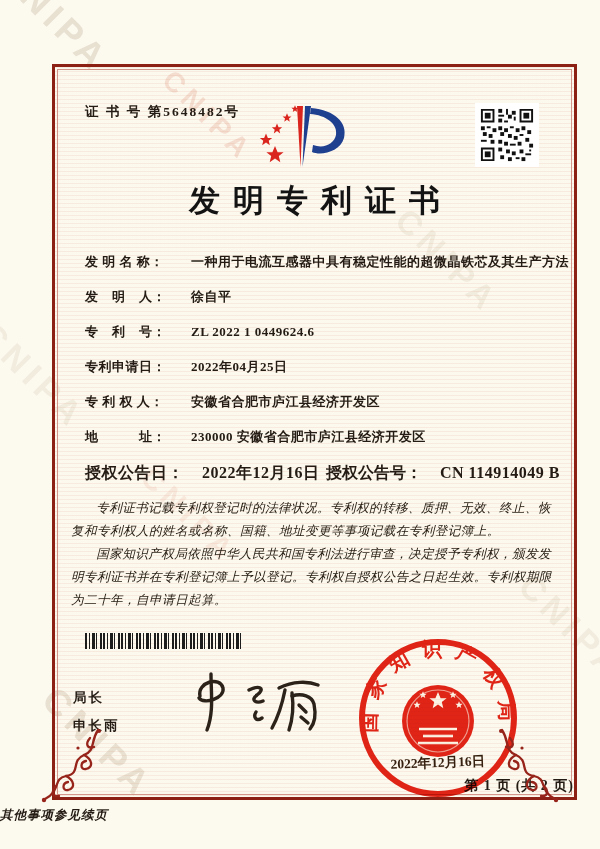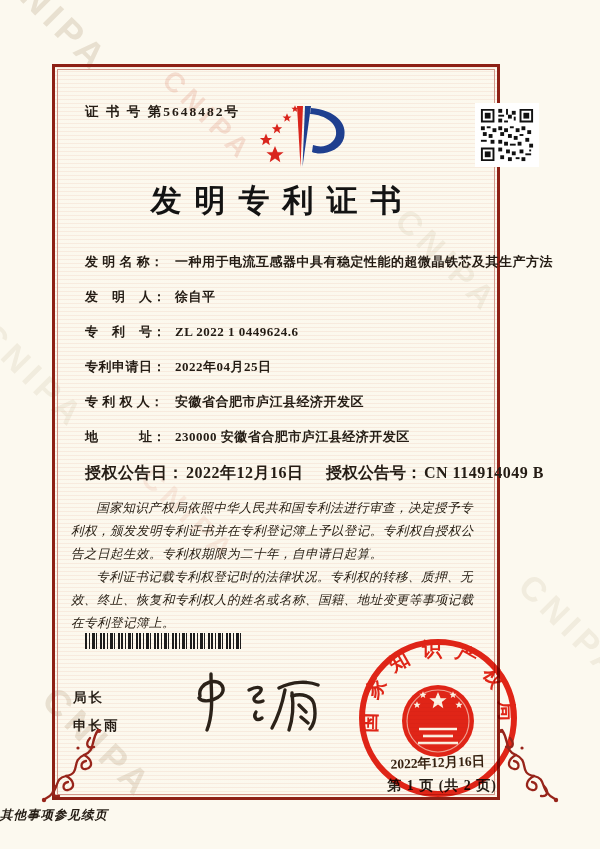--- a/index.html
+++ b/index.html
@@ -24,21 +24,21 @@
     z-index:1;
     white-space:nowrap;
     pointer-events:none;
   }
   .wm.pink { color:rgba(226,156,134,0.30); }
   .wm.faint { color:rgba(196,176,146,0.18); }
 
   
   .frame {
     position:absolute;
-    left:52px; top:64px; width:448px; height:736px;
+    left:52px; top:64px; width:525px; height:736px;
     border:3px solid #8d2015;
     z-index:2;
   }
   .frame::after {
     content:"";
     position:absolute; inset:2px;
     border:1px solid #d2978a;
     pointer-events:none;
   }
   .frame-inner {
@@ -63,21 +63,21 @@
     position:absolute; left:0; right:0; top:113px;
     text-align:center;
     font-size:31px; font-weight:bold; letter-spacing:0.42em; text-indent:0.42em;
     color:#131313; z-index:4;
   }
 
   
   .fields { position:absolute; left:30px; right:16px; top:186px; z-index:4; }
   .field-row { height:35px; font-size:13px; font-weight:bold; white-space:nowrap; }
   .f-label { display:inline-block; min-width:88px; letter-spacing:0.5px; }
-  .f-value { margin-left:2px; letter-spacing:0.5px; }
+  .f-value { margin-left:18px; letter-spacing:0.5px; }
   .grant-row { position:relative; height:35px; font-size:16px; font-weight:bold; white-space:nowrap; }
   .grant-right { position:absolute; left:241px; top:0; }
 
   
   .paras {
     position:absolute; left:16px; right:14px; top:430px;
     font-size:12.6px; line-height:23px; font-style:italic; font-weight:500;
     letter-spacing:0.4px; color:#241b10; z-index:4;
   }
   .paras p { text-indent:2em; }
@@ -227,22 +227,22 @@
         <div class="field-row">
           <span class="f-label">地　　　址：</span><span class="f-value">230000 安徽省合肥市庐江县经济开发区</span>
         </div>
         <div class="grant-row">
           <span><span class="f-label">授权公告日：</span><span class="f-value">2022年12月16日</span></span>
           <span class="grant-right"><span>授权公告号：</span><span class="f-value">CN 114914049 B</span></span>
         </div>
       </div>
 
       <div class="paras">
+        <p>专利证书记载专利权登记时的法律状况。专利权的转移、质押、无效、终止、恢复和专利权人的姓名或名称、国籍、地址变更等事项记载在专利登记簿上。</p>
         <p>国家知识产权局依照中华人民共和国专利法进行审查，决定授予专利权，颁发发明专利证书并在专利登记簿上予以登记。专利权自授权公告之日起生效。专利权期限为二十年，自申请日起算。</p>
-        <p>专利证书记载专利权登记时的法律状况。专利权的转移、质押、无效、终止、恢复和专利权人的姓名或名称、国籍、地址变更等事项记载在专利登记簿上。</p>
       </div>
 
       <div class="barcode"></div>
 
       <div class="director">
         <div>局长</div>
         <div>申长雨</div>
       </div>
 
       <svg class="signature" width="150" height="75" viewBox="0 0 150 75">

